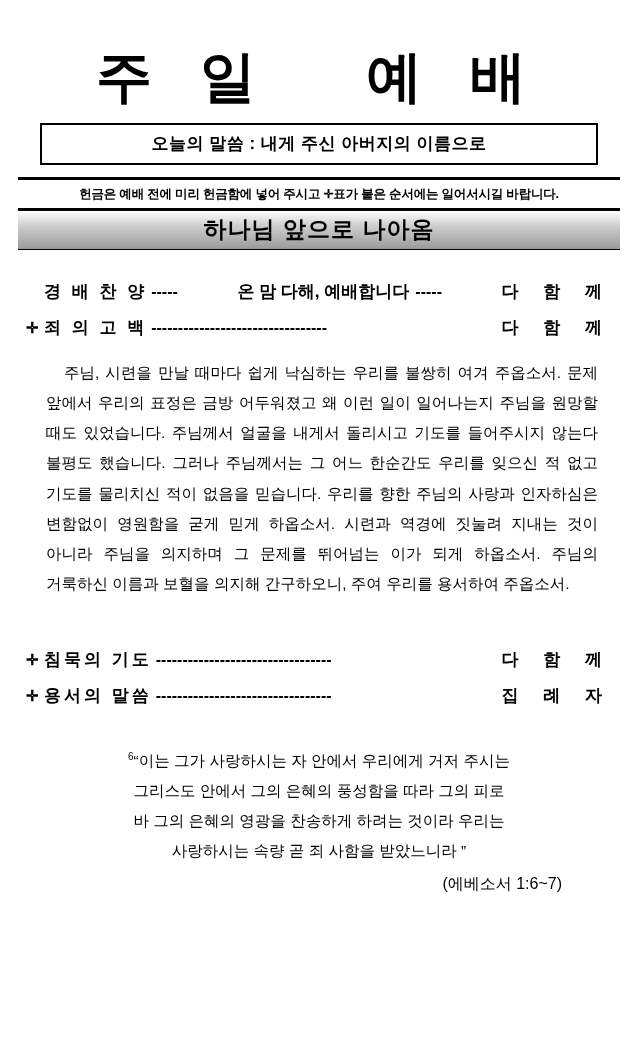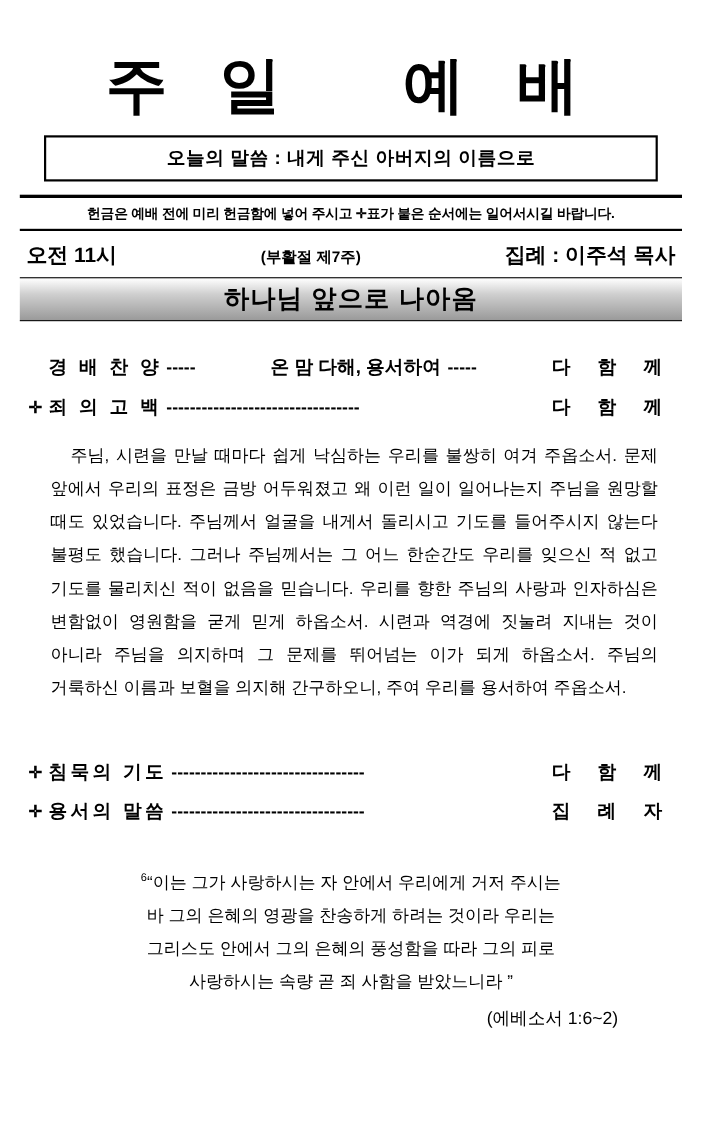--- a/index.html
+++ b/index.html
@@ -172,35 +172,30 @@
   </div>
 
   <div class="rule-thick"></div>
 
   <div class="notice">
     <span>헌금은 예배 전에 미리 헌금함에 넣어 주시고 </span><span class="cross">✛</span><span>표가 붙은 순서에는 일어서시길 바랍니다.</span>
   </div>
 
   <div class="rule-thin"></div>
 
-  <div class="meta">
-    <span class="time">오전 11시</span>
-    <span class="week">(부활절 제7주)</span>
-    <span class="leader">집례 : 이주석 목사</span>
-  </div>
 
   <div class="section-bar">하나님 앞으로 나아옴</div>
 
   <div class="orders">
 
     <div class="order-row">
       <span class="mark"></span>
       <span class="name">경 배  찬 양</span>
       <span class="dots">-----</span>
-      <span class="mid">온 맘 다해, 용서하여</span>
+      <span class="mid">온 맘 다해, 예배합니다</span>
       <span class="dots">-----</span>
       <span class="who">다  함  께</span>
     </div>
 
     <div class="order-row">
       <span class="mark">✛</span>
       <span class="name">죄 의 고 백</span>
       <span class="dots">---------------------------------</span>
       <span class="who">다  함  께</span>
     </div>
@@ -228,20 +223,20 @@
       <span class="dots">---------------------------------</span>
       <span class="who">집  례  자</span>
     </div>
 
   </div>
 
   <div class="spacer-10"></div>
 
   <div class="quote">
     <div><span class="sup">6</span><span>“</span><span>이는 그가 사랑하시는 자 안에서 우리에게 거저 주시는</span></div>
+    <div>그리스도 안에서 그의 은혜의 풍성함을 따라 그의 피로</div>
     <div>바 그의 은혜의 영광을 찬송하게 하려는 것이라 우리는</div>
-    <div>그리스도 안에서 그의 은혜의 풍성함을 따라 그의 피로</div>
     <div>사랑하시는 속량 곧 죄 사함을 받았느니라 ”</div>
   </div>
 
-  <div class="quote-ref">(에베소서  1:6~2)</div>
+  <div class="quote-ref">(에베소서  1:6~7)</div>
 
 </div>
 
 </body></html>

